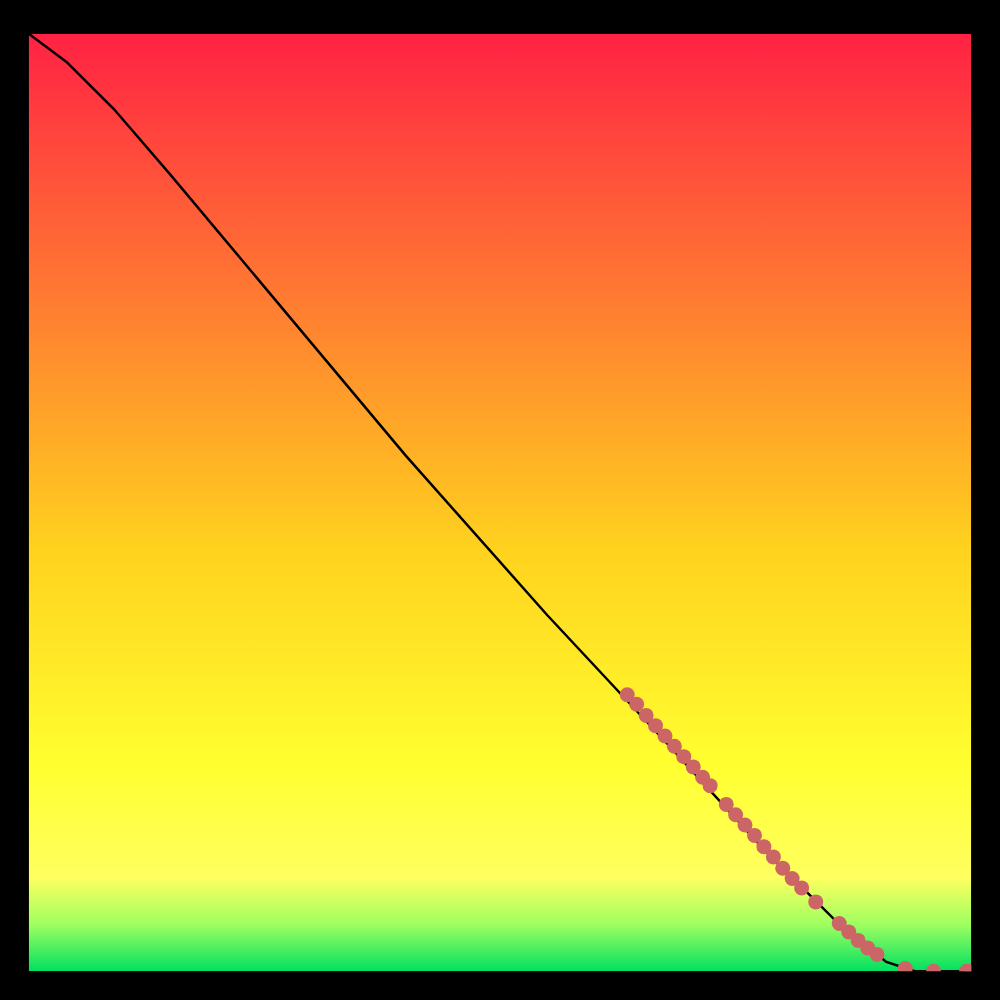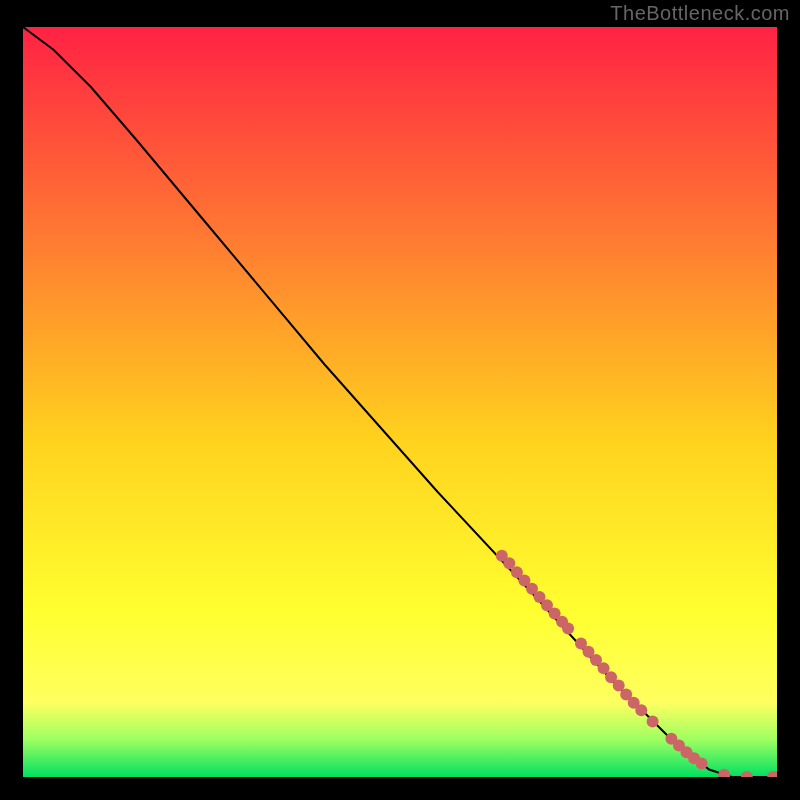--- a/index.html
+++ b/index.html
@@ -32,21 +32,20 @@
     top: 27px;
     width: 754px;
     height: 750px;
   }
   svg { display: block; }
 </style>
 </head>
 <body>
 
 <div class="stage">
-  <div class="watermark">TheBottleneck.com</div>
 
   <div class="plot">
     <svg id="chart-svg" width="754" height="750" viewBox="0 0 754 750">
       <defs>
         <linearGradient id="bgGrad" x1="0" y1="0" x2="0" y2="1">
           <stop id="g0" offset="0%" stop-color="#ff2244"></stop>
           <stop id="g1" offset="28%" stop-color="#ff7a32"></stop>
           <stop id="g2" offset="55%" stop-color="#ffd21e"></stop>
           <stop id="g3" offset="78%" stop-color="#ffff30"></stop>
           <stop id="g3b" offset="90%" stop-color="#ffff60"></stop>

